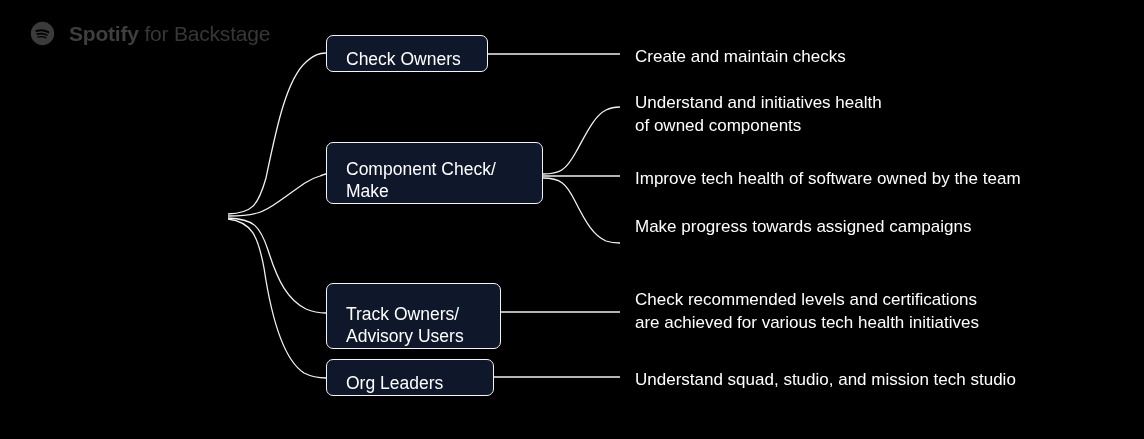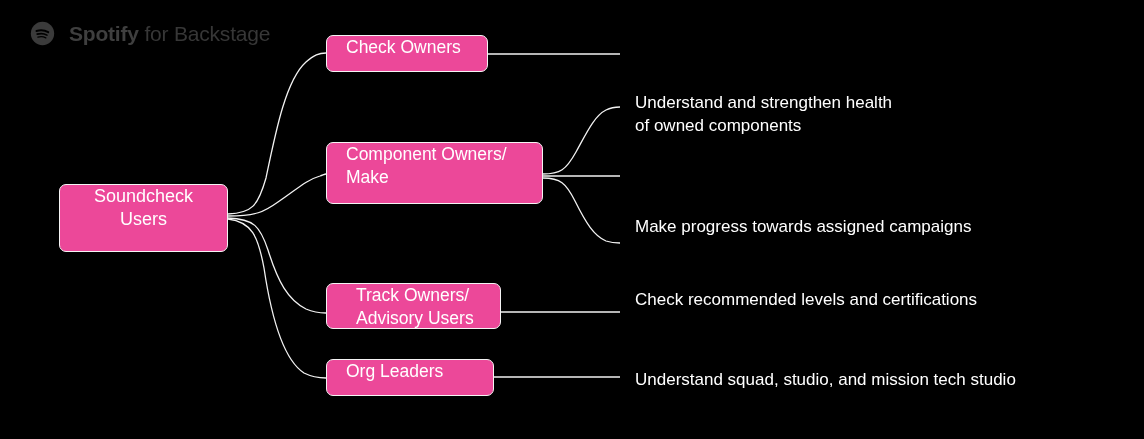--- a/index.html
+++ b/index.html
@@ -57,46 +57,46 @@
     stroke: #f2f2f2;
     stroke-width: 1.3;
   }
 
   
   .node {
     position: absolute;
     box-sizing: border-box;
     border: 1.3px solid #f4f4f4;
     border-radius: 7px;
-    background: #ec4899;
+    background: #0f172a;
     color: #ffffff;
     font-size: 17.5px;
     line-height: 1.3;
     display: flex;
     flex-direction: column;
-    justify-content: flex-start;
+    justify-content: flex-end;
   }
   .node .line { white-space: nowrap; }
   .node.root {
     left: 59px;  top: 184px;  width: 169px; height: 68px;
     align-items: center;
     text-align: center;
     font-size: 18px;
   }
   .node.n-check {
     left: 326px; top: 35px;  width: 162px; height: 37px;
     padding-left: 19px;
   }
   .node.n-component {
     left: 326px; top: 142px; width: 217px; height: 62px;
     padding-left: 19px;
   }
   .node.n-track {
-    left: 326px; top: 283px; width: 175px; height: 46px;
-    padding-left: 29px;
+    left: 326px; top: 283px; width: 175px; height: 66px;
+    padding-left: 19px;
   }
   .node.n-org {
     left: 326px; top: 359px; width: 168px; height: 37px;
     padding-left: 19px;
   }
 
   
   .desc {
     position: absolute;
     left: 635px;
@@ -137,55 +137,58 @@
     <line x1="488" y1="54" x2="620" y2="54"></line>
 
     <path d="M543,174 C560,174 566,170 576,152 C586,134 594,116 606,110 C612,107 616,107 620,107"></path>
     <line x1="543" y1="176" x2="620" y2="176"></line>
     <path d="M543,178 C560,178 566,183 575,201 C586,223 594,236 606,241 C612,243 616,243 620,243"></path>
 
     <line x1="501" y1="312" x2="620" y2="312"></line>
     <line x1="470" y1="377" x2="620" y2="377"></line>
   </svg>
 
-  <div class="node root">
-    <span class="line">Soundcheck</span>
-    <span class="line">Users</span>
-  </div>
 
   <div class="node n-check">
     <span class="line">Check Owners</span>
   </div>
 
   <div class="node n-component">
-    <span class="line">Component Owners/</span>
+    <span class="line">Component Check/</span>
     <span class="line">Make</span>
   </div>
 
   <div class="node n-track">
     <span class="line">Track Owners/</span>
     <span class="line">Advisory Users</span>
   </div>
 
   <div class="node n-org">
     <span class="line">Org Leaders</span>
   </div>
 
+  <div class="desc d0">
+    <div>Create and maintain checks</div>
+  </div>
 
   <div class="desc d1">
-    <div>Understand and strengthen health</div>
+    <div>Understand and initiatives health</div>
     <div>of owned components</div>
   </div>
 
+  <div class="desc d2">
+    <div>Improve tech health of software owned by the team</div>
+  </div>
 
   <div class="desc d3">
     <div>Make progress towards assigned campaigns</div>
   </div>
 
   <div class="desc d4">
     <div>Check recommended levels and certifications</div>
+    <div>are achieved for various tech health initiatives</div>
   </div>
 
   <div class="desc d5">
     <div>Understand squad, studio, and mission tech studio</div>
   </div>
 
 </div>
 
 </body></html>

